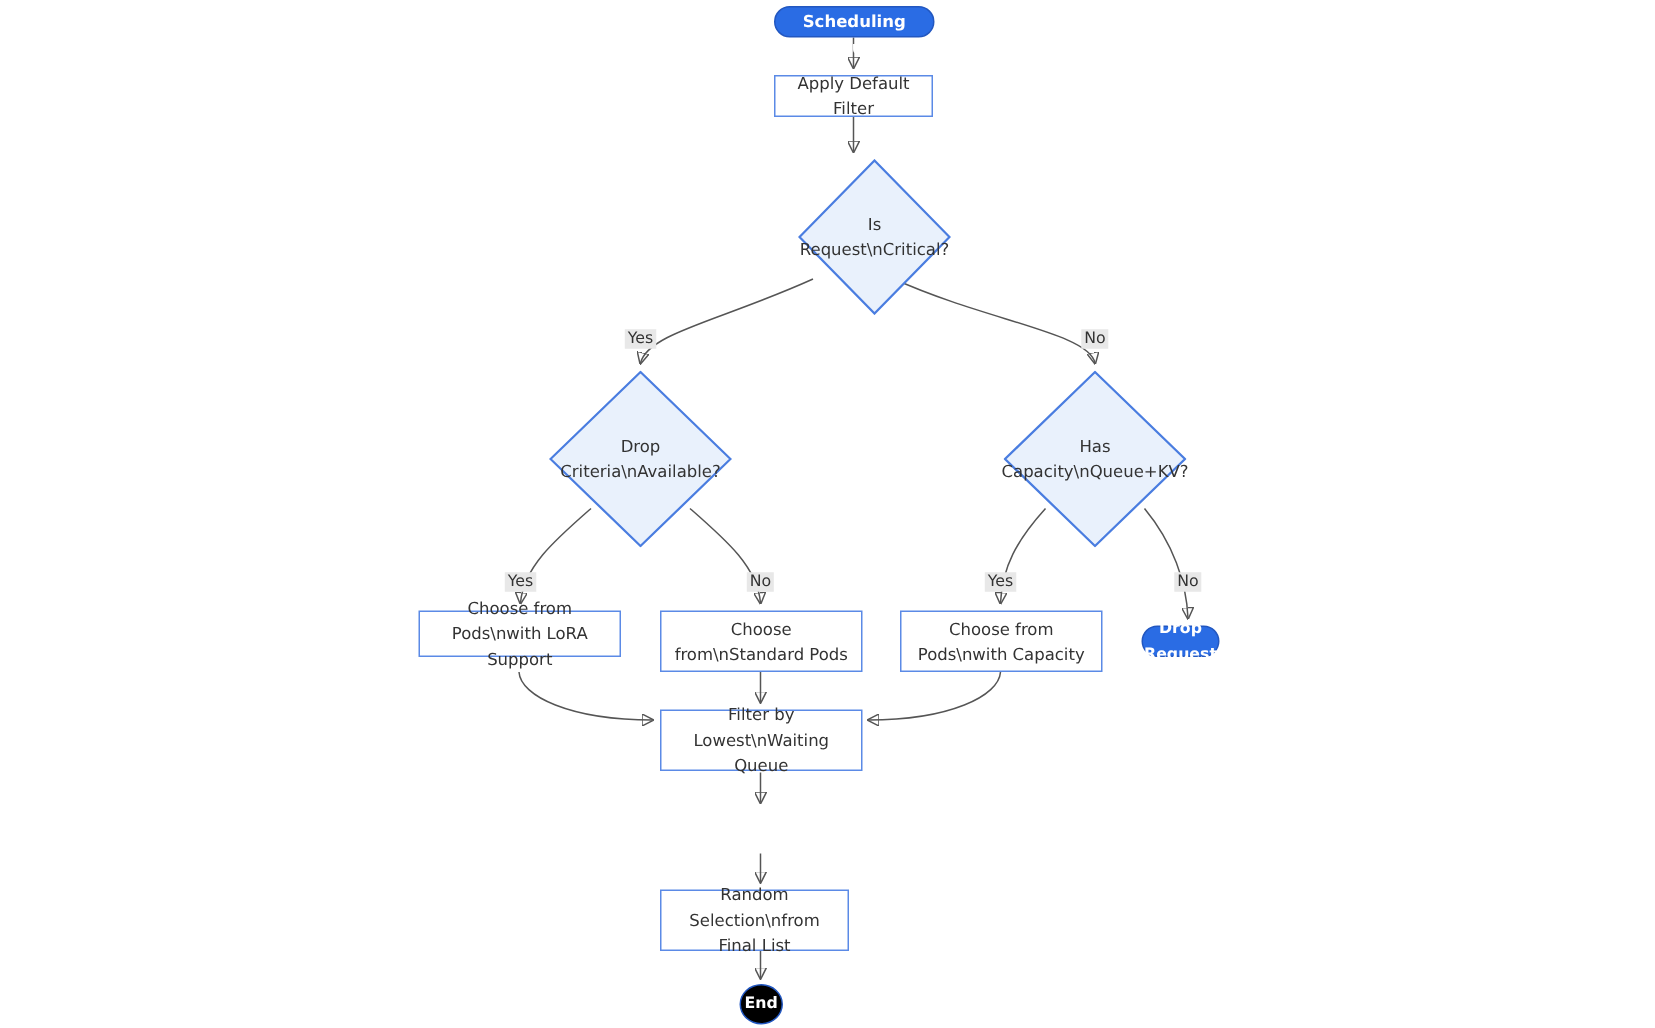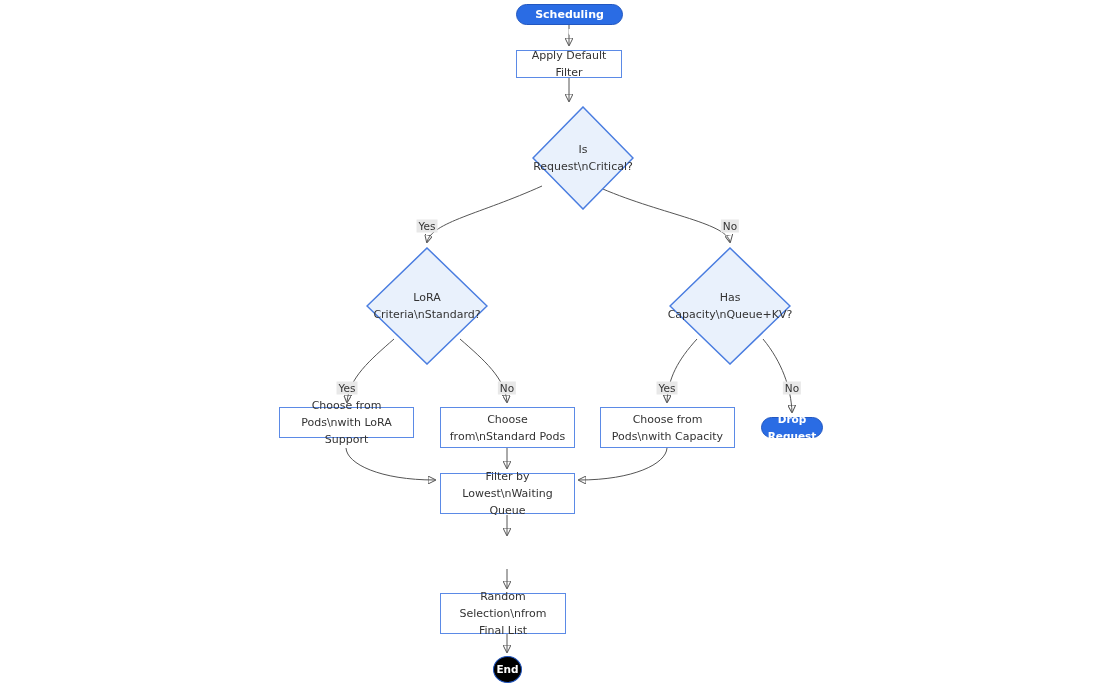--- a/index.html
+++ b/index.html
@@ -120,21 +120,21 @@
     <svg viewBox="0 0 102 104" preserveAspectRatio="none">
       <polygon points="51,1 101,52 51,103 1,52"></polygon>
     </svg>
     <span class="label">Is Request\nCritical?</span>
   </div>
 
   <div class="node diamond" style="left:366px; top:247px; width:122px; height:118px;">
     <svg viewBox="0 0 122 118" preserveAspectRatio="none">
       <polygon points="61,1 121,59 61,117 1,59"></polygon>
     </svg>
-    <span class="label">LoRA Criteria\nStandard?</span>
+    <span class="label">Drop Criteria\nAvailable?</span>
   </div>
 
   <div class="node diamond" style="left:669px; top:247px; width:122px; height:118px;">
     <svg viewBox="0 0 122 118" preserveAspectRatio="none">
       <polygon points="61,1 121,59 61,117 1,59"></polygon>
     </svg>
     <span class="label">Has Capacity\nQueue+KV?</span>
   </div>
 
   <div class="node rect" style="left:279px; top:407px; width:135px; height:31px;">
@@ -142,21 +142,21 @@
   </div>
 
   <div class="node rect" style="left:440px; top:407px; width:135px; height:41px;">
     <span class="label">Choose from\nStandard Pods</span>
   </div>
 
   <div class="node rect" style="left:600px; top:407px; width:135px; height:41px;">
     <span class="label">Choose from Pods\nwith Capacity</span>
   </div>
 
-  <div class="node pill" style="left:761px; top:417px; width:62px; height:21px; font-size:10.5px;">
+  <div class="node pill" style="left:761px; top:417px; width:52px; height:21px; font-size:10.5px;">
     <span class="label" style="padding:0 2px;">Drop Request</span>
   </div>
 
   <div class="node rect" style="left:440px; top:473px; width:135px; height:41px;">
     <span class="label">Filter by Lowest\nWaiting Queue</span>
   </div>
 
 
   <div class="node rect" style="left:440px; top:593px; width:126px; height:41px;">
     <span class="label">Random Selection\nfrom Final List</span>

